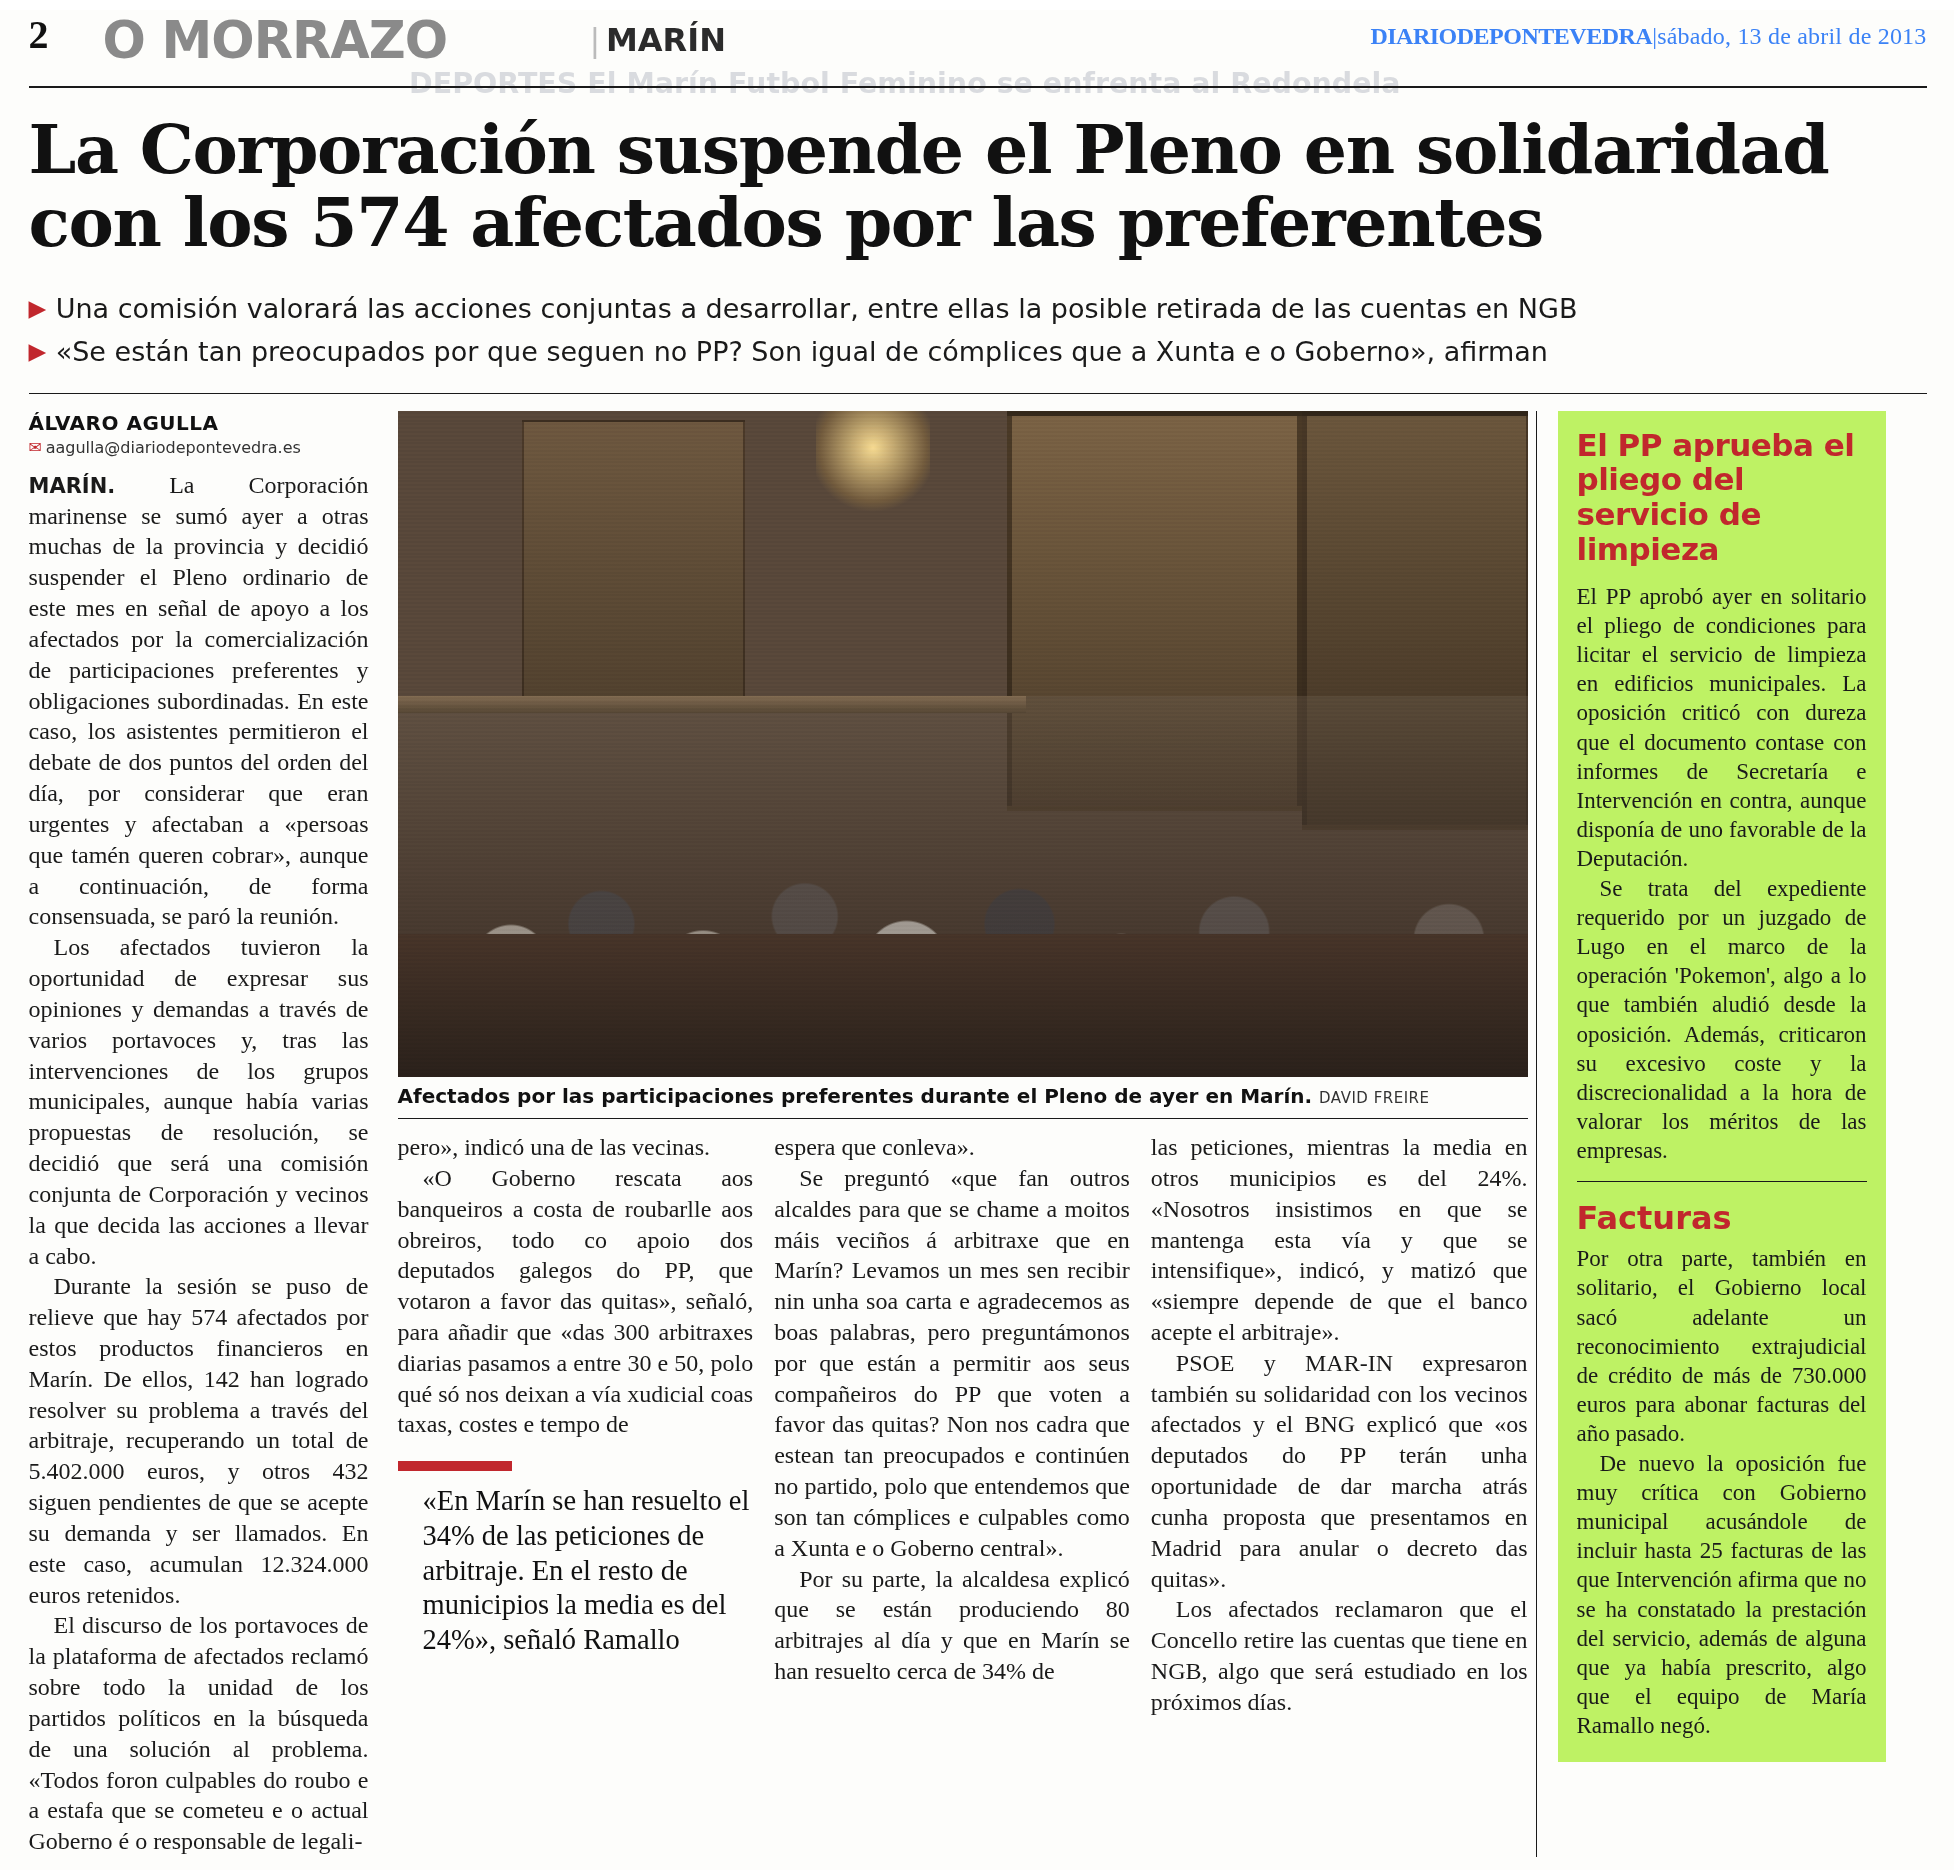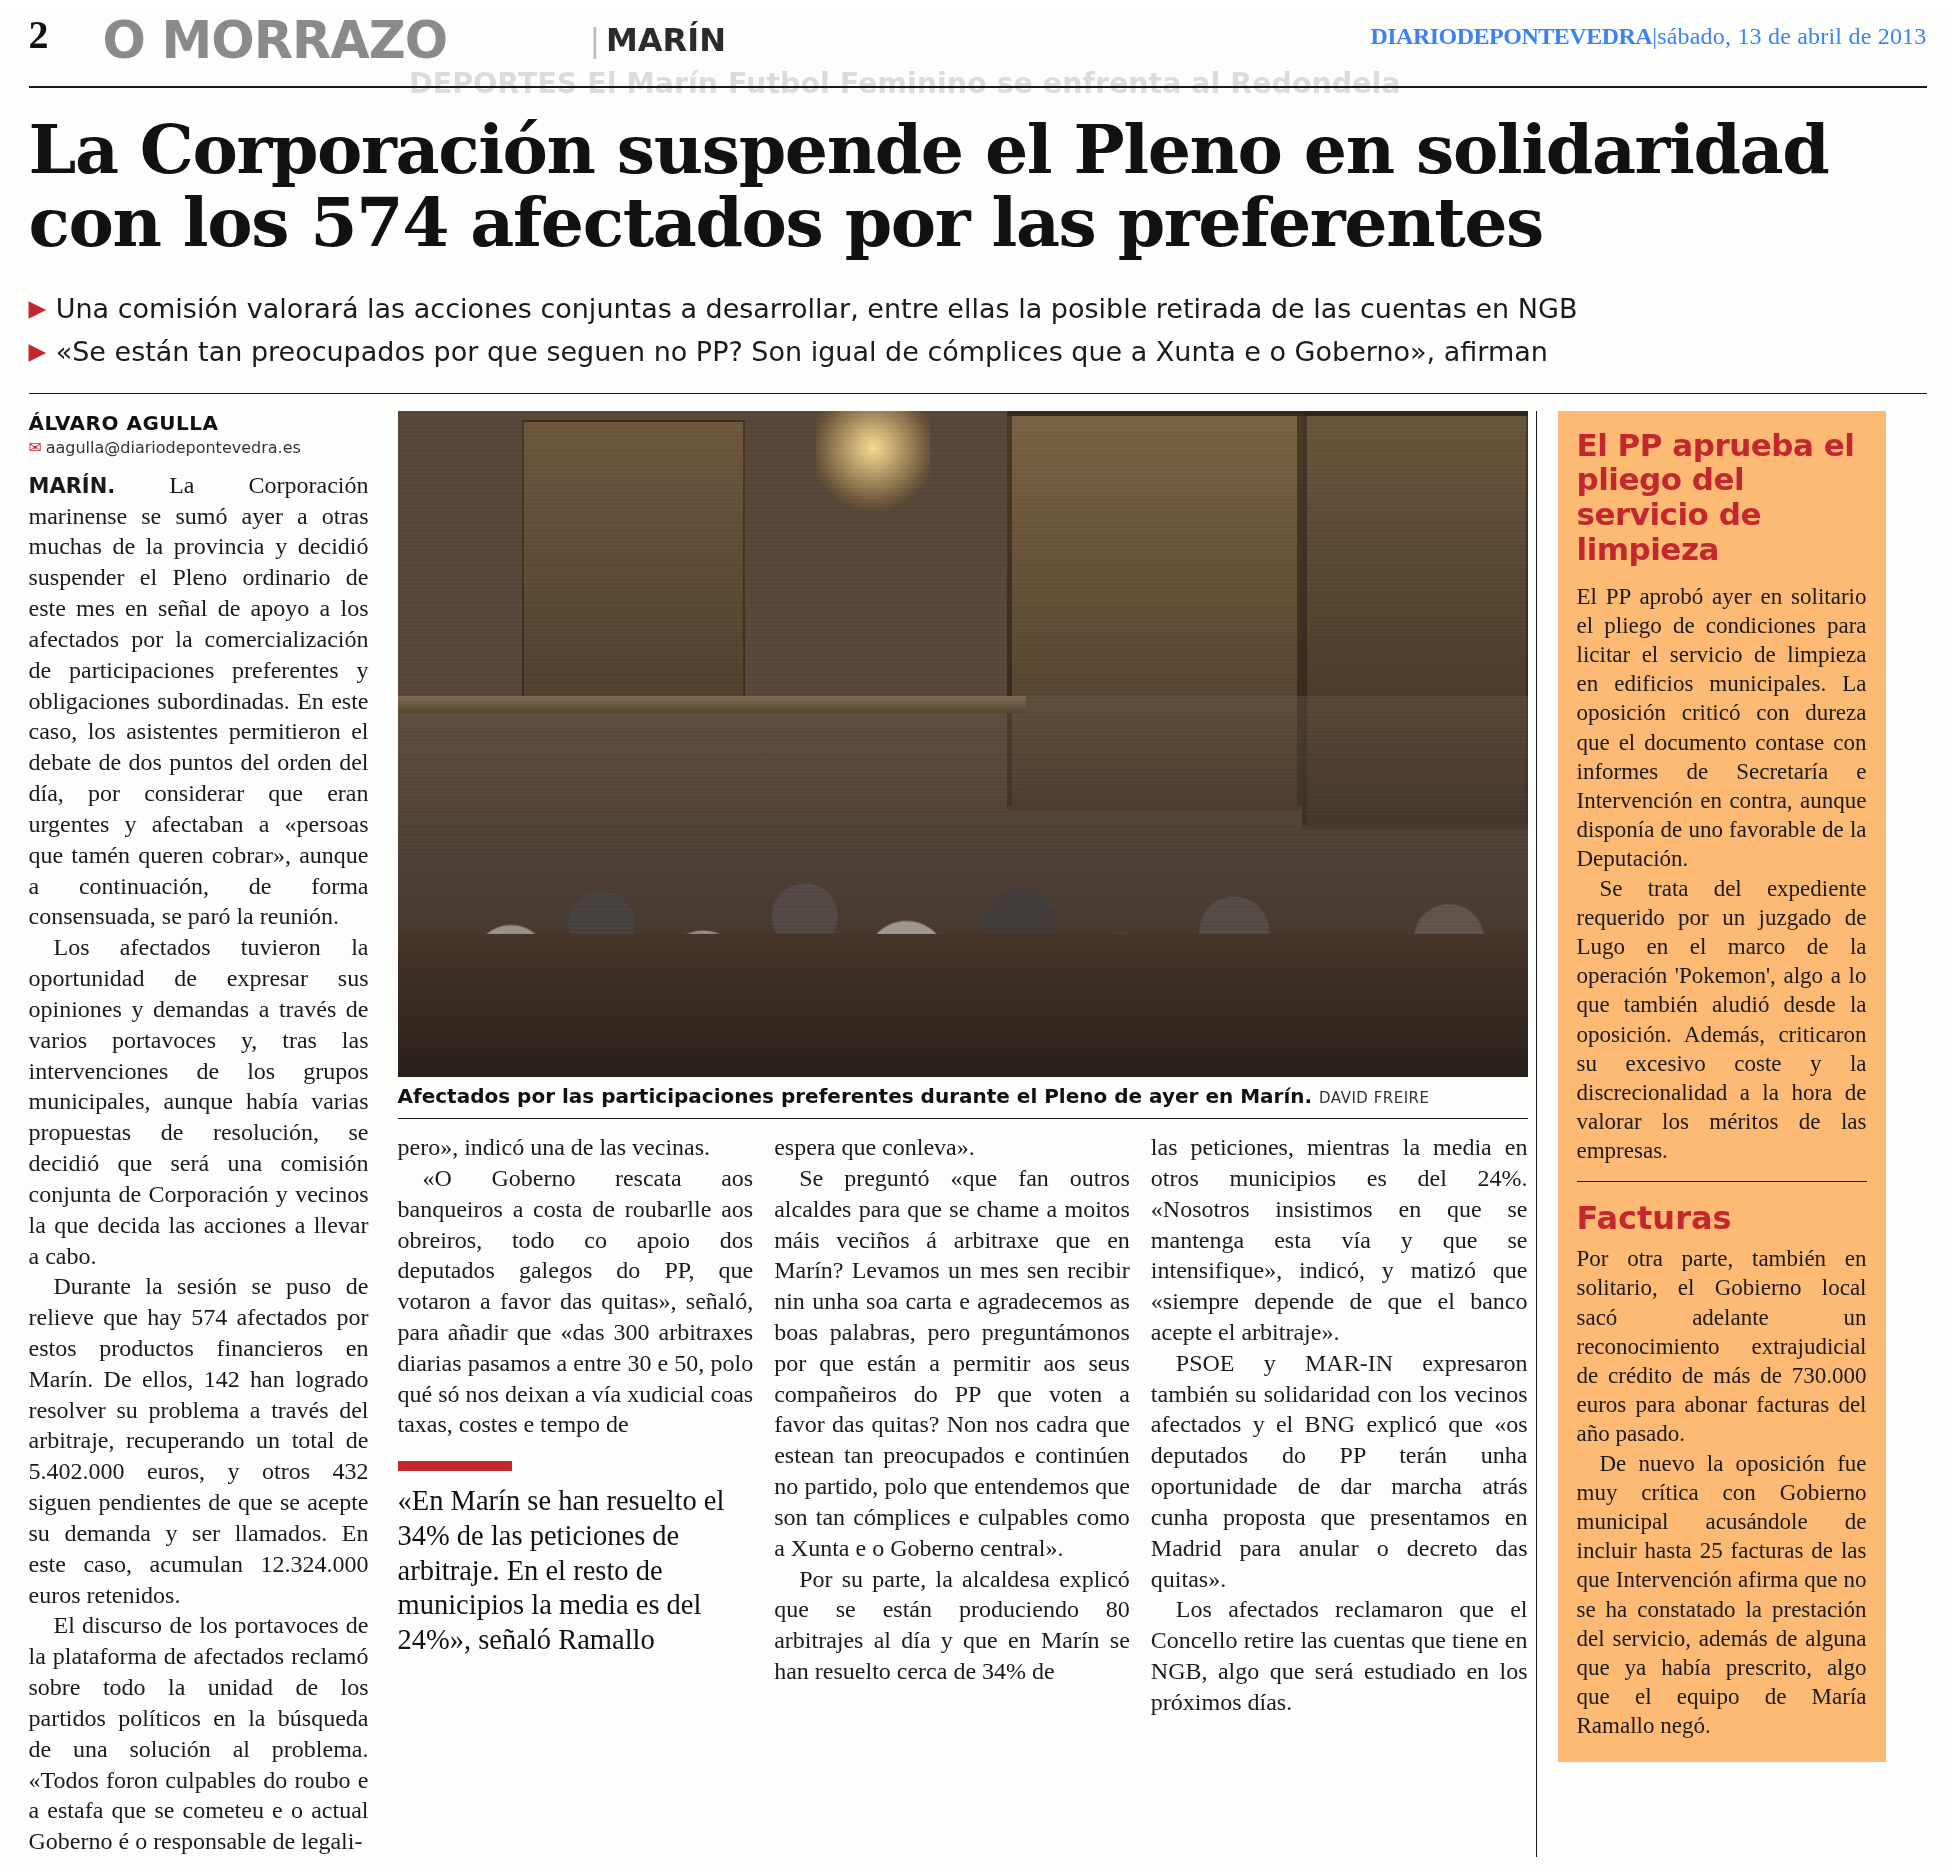--- a/index.html
+++ b/index.html
@@ -259,25 +259,26 @@
     width: 114px;
     height: 9.5px;
     background: #c1272d;
     margin: 21px 0 13.3px 0;
   }
   .pullquote {
     font-family: "Liberation Serif", serif;
     font-size: 28.5px;
     line-height: 1.22;
     color: #111;
+    margin-left: 25px;
   }
 
   
   .side-box {
-    background: #fdba74;
+    background: #bef264;
     padding: 17px 19px 21px 19px;
     box-sizing: border-box;
   }
   .side-title {
     font-family: "DejaVu Sans", sans-serif;
     font-weight: bold;
     font-size: 31px;
     line-height: 1.12;
     color: #c1272d;
     margin: 0 0 15px 0;

